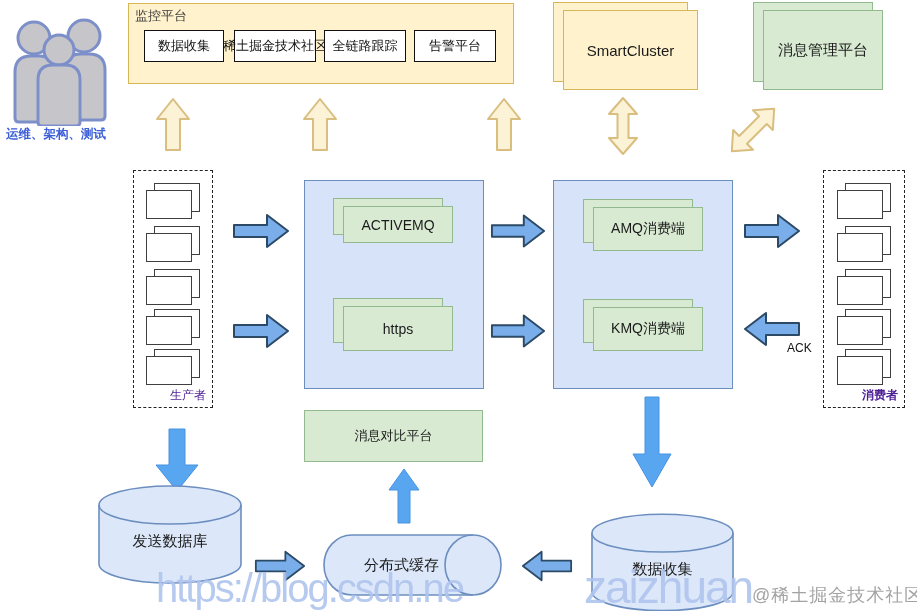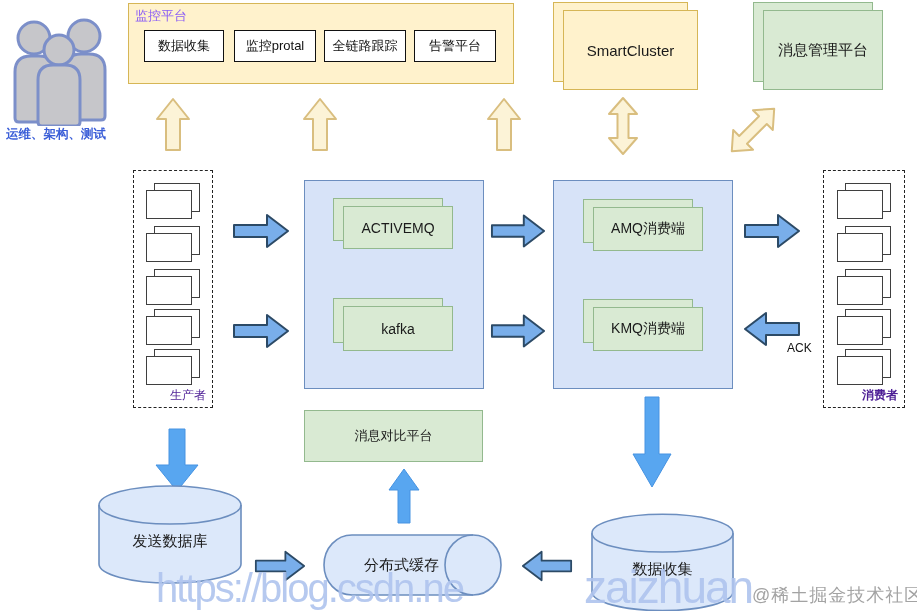--- a/index.html
+++ b/index.html
@@ -8,21 +8,21 @@
     position:relative; width:917px; height:611px; background:#ffffff;
     overflow:hidden; font-family:"Liberation Sans", sans-serif;
   }
   .abs { position:absolute; }
 
   
   .monitor-panel {
     left:128px; top:3px; width:386px; height:81px;
     background:#FFF2CC; border:1.4px solid #D6B656;
   }
-  .monitor-title { position:absolute; left:6px; top:3px; font-size:13px; color:#8b5cf6; }
+  .monitor-title { position:absolute; left:6px; top:3px; font-size:13px; color:#404040; }
   .monitor-btn {
     position:absolute; top:26px; width:82px; height:32px;
     background:#ffffff; border:1.6px solid #111;
     display:flex; align-items:center; justify-content:center;
     font-size:13px; color:#111; white-space:nowrap;
   }
 
   
   .stack { position:absolute; }
   .stack .back, .stack .front { position:absolute; width:100%; height:100%; }
@@ -87,21 +87,21 @@
       <path d="M59 106 V60 q0 -16 16 -16 h8 q16 0 16 16 v46 q0 4 -4 4 H63 q-4 0 -4 -4 Z"></path>
       <circle cx="53" cy="40" r="15"></circle>
       <path d="M32 112 V70 q0 -15 15 -15 h12 q15 0 15 15 v42 q0 4 -4 4 H36 q-4 0 -4 -4 Z"></path>
     </g>
   </svg>
   <div class="abs team-label">运维、架构、测试</div>
 
   <div class="abs monitor-panel">
     <div class="monitor-title">监控平台</div>
     <div class="monitor-btn" style="left:15px;  width:80px;">数据收集</div>
-    <div class="monitor-btn" style="left:105px;">监控protal</div>
+    <div class="monitor-btn" style="left:105px;">稀土掘金技术社区</div>
     <div class="monitor-btn" style="left:195px;">全链路跟踪</div>
     <div class="monitor-btn" style="left:285px;">告警平台</div>
   </div>
 
   <svg class="abs" style="left:155px; top:97px;" width="36" height="55" viewBox="0 0 36 55">
     <path d="M18 2 L34 22 H25 V53 H11 V22 H2 Z" fill="#FCF3D7" stroke="#D9BE7F" stroke-width="2" stroke-linejoin="round"></path>
   </svg>
   <svg class="abs" style="left:302px; top:97px;" width="36" height="55" viewBox="0 0 36 55">
     <path d="M18 2 L34 22 H25 V53 H11 V22 H2 Z" fill="#FCF3D7" stroke="#D9BE7F" stroke-width="2" stroke-linejoin="round"></path>
   </svg>
@@ -173,30 +173,30 @@
         <div class="paper pfront"></div>
       </div>
     <div class="paper-stack" style="left:13px; top:178px;">
         <div class="paper pback"></div>
         <div class="paper pfront"></div>
       </div>
     <div class="group-label">消费者</div>
   </div>
 
   <div class="abs blue-box" style="left:304px; top:180px; width:180px; height:209px;"></div>
-  <div class="stack green node-sm" style="left:343px; top:206px; width:110px; height:43px;">
+  <div class="stack green node-sm" style="left:343px; top:206px; width:110px; height:37px;">
     <div class="back"></div>
     <div class="front">
         <span>ACTIVEMQ</span>
       </div>
   </div>
   <div class="stack green node-sm" style="left:343px; top:306px; width:110px; height:45px;">
     <div class="back"></div>
     <div class="front">
-        <span>kafka</span>
+        <span>https</span>
       </div>
   </div>
 
   <div class="abs blue-box" style="left:553px; top:180px; width:180px; height:209px;"></div>
   <div class="stack green node-sm" style="left:593px; top:207px; width:110px; height:44px;">
     <div class="back"></div>
     <div class="front">
         <span>AMQ消费端</span>
       </div>
   </div>

